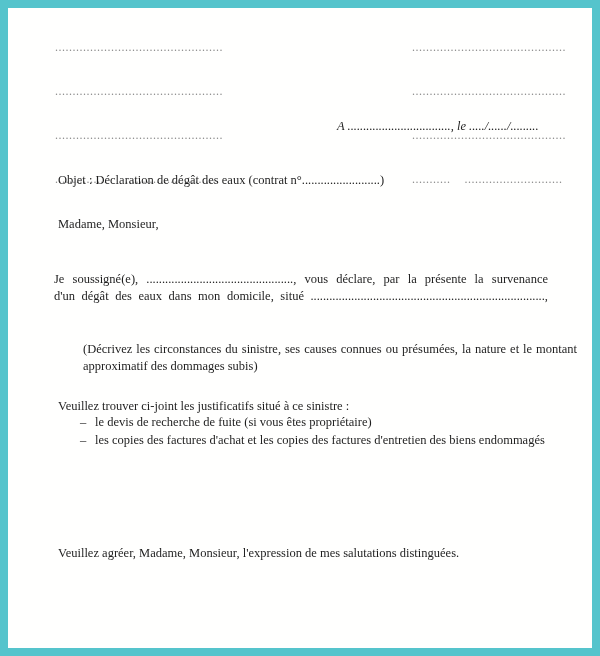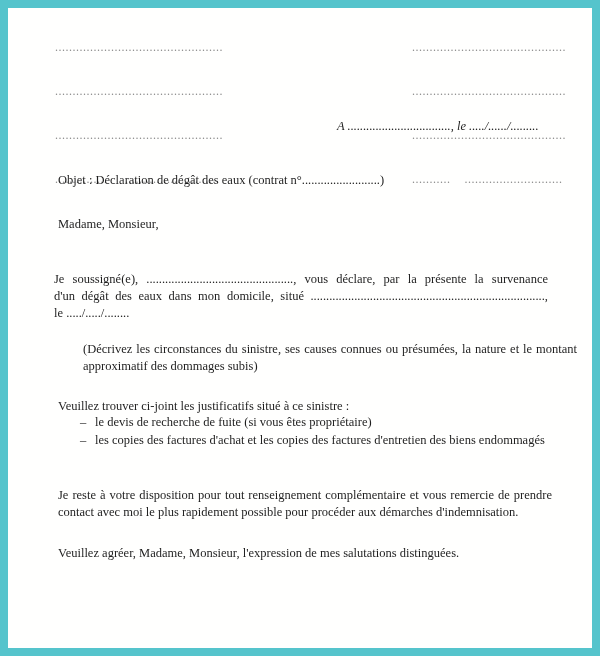--- a/index.html
+++ b/index.html
@@ -44,43 +44,38 @@
 
   <div class="abs line" style="left:329px; top:110px;font-style:italic;">A ................................., le ...../....../.........</div>
 
   <div class="abs line" style="left:50px; top:164px;">Objet : Déclaration de dégât des eaux (contrat n°.........................)</div>
 
   <div class="abs line" style="left:50px; top:208px;">Madame, Monsieur,</div>
 
   <div class="abs block" style="left:46px; top:263px; width:494px;">
     <div class="just">Je soussigné(e), ..............................................., vous déclare, par la présente la survenance</div>
     <div class="just">d'un dégât des eaux dans mon domicile, situé ...........................................................................,</div>
-    <div>le ...../...../........</div>
   </div>
 
   <div class="abs block" style="left:52px; top:333px; width:494px;margin-left:23px;">
     <div class="just">(Décrivez les circonstances du sinistre, ses causes connues ou présumées, la nature et le montant</div>
     <div>approximatif des dommages subis)</div>
   </div>
 
   <div class="abs line" style="left:50px; top:390px;">Veuillez trouver ci-joint les justificatifs situé à ce sinistre :</div>
 
   <div class="abs" style="left:50px; top:405px; width:510px;">
     <div class="bullet-row">
       <span class="dash">–</span><span>le devis de recherche de fuite (si vous êtes propriétaire)</span>
     </div>
     <div class="bullet-row">
       <span class="dash">–</span><span>les copies des factures d'achat et les copies des factures d'entretien des biens endommagés</span>
     </div>
   </div>
 
-  <div class="abs block" style="left:50px; top:479px; width:494px;">
-    <div class="just">Je reste à votre disposition pour tout renseignement complémentaire et vous remercie de prendre</div>
-    <div>contact avec moi le plus rapidement possible pour procéder aux démarches d'indemnisation.</div>
-  </div>
 
   <div class="abs line" style="left:50px; top:537px;">Veuillez agréer, Madame, Monsieur, l'expression de mes salutations distinguées.</div>
 
   <div class="abs sig" style="left:378px; top:607px;margin-top:48px;">
     <div>Signature précédée de la mention</div>
     <div>« Lu et approuvé »</div>
   </div>
 
 </div>
 

